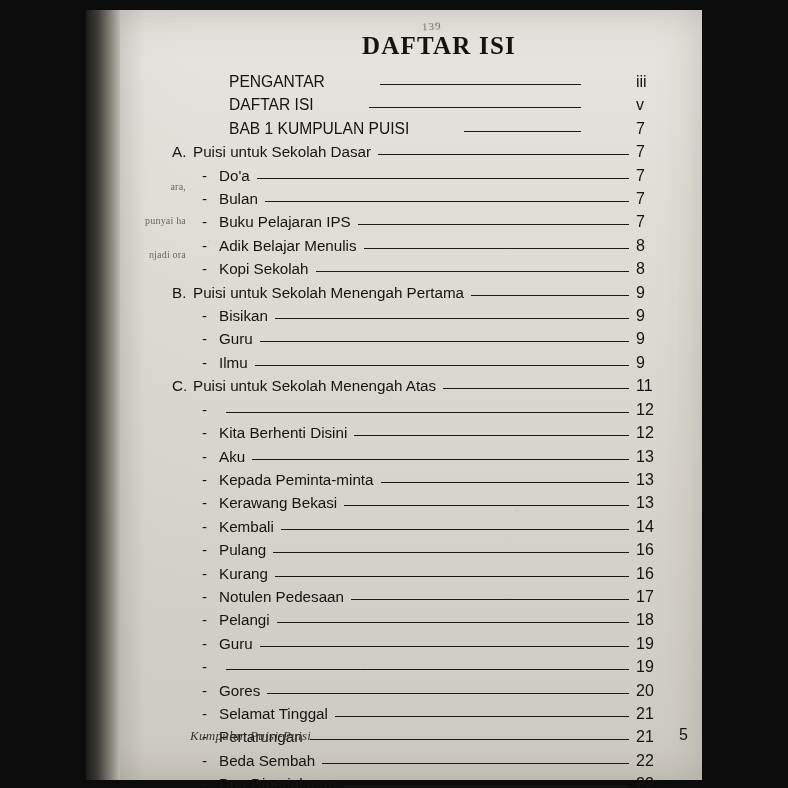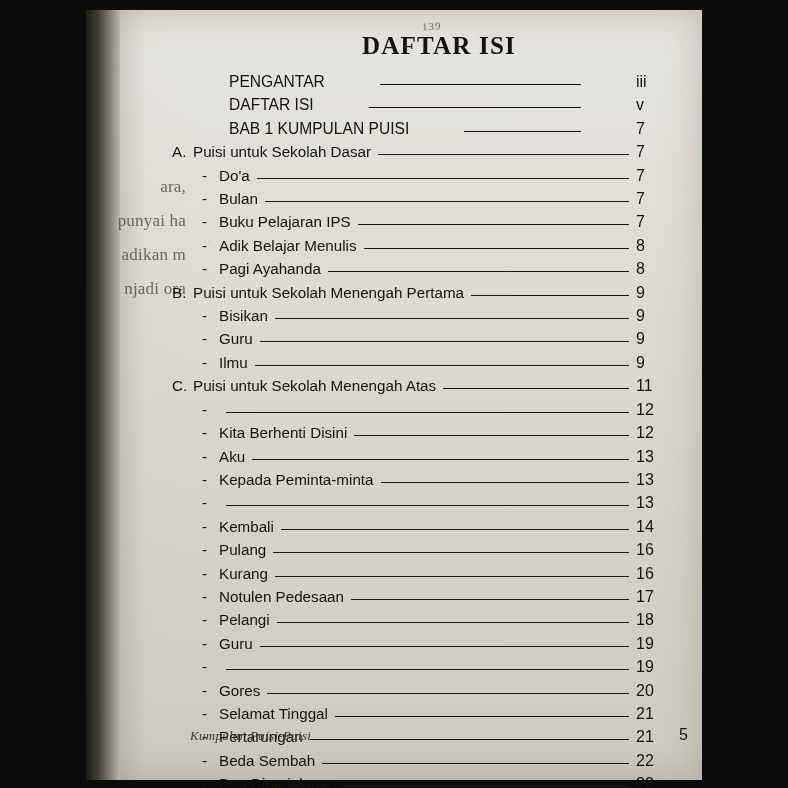--- a/index.html
+++ b/index.html
@@ -44,21 +44,21 @@
     background: linear-gradient(90deg, #171614 0%, #3a3833 35%, #7e7b73 70%, #bab7ae 100%);
     opacity: .95;
   }
   
   .facing-text {
     position: absolute;
     left: 96px;
     top: 170px;
     width: 90px;
     color: #4c4a44;
-    font-size: 17px;
+    font-size: 10px;
     line-height: 34px;
     letter-spacing: .2px;
     filter: blur(0.7px);
     opacity: .8;
     text-align: right;
     white-space: nowrap;
   }
   .facing-text div { overflow: hidden; }
 
   .content {
@@ -163,21 +163,20 @@
 <div id="page">
   <div class="photo-bg"></div>
   <div class="book-page">
     <div class="speckle"></div>
   </div>
   <div class="spine"></div>
 
   <div class="facing-text">
     <div>ara,</div>
     <div>punyai ha</div>
-    <div>adikan m</div>
     <div>njadi ora</div>
   </div>
 
   <div class="content">
     <div class="top-stamp">139</div>
     <div class="title">DAFTAR ISI</div>
     <div class="toc" id="toc-list">
         <div class="row indent-0 head">
           <span class="marker"></span>
           <span class="label">PENGANTAR</span>
@@ -221,21 +220,21 @@
           <span class="page-no">7</span>
         </div>
         <div class="row indent-2">
           <span class="marker dash">-</span>
           <span class="label">Adik Belajar Menulis</span>
           <span class="leader"></span>
           <span class="page-no">8</span>
         </div>
         <div class="row indent-2">
           <span class="marker dash">-</span>
-          <span class="label">Pagi Ayahanda</span>
+          <span class="label">Kopi Sekolah</span>
           <span class="leader"></span>
           <span class="page-no">8</span>
         </div>
         <div class="row indent-1">
           <span class="marker">B.</span>
           <span class="label">Puisi untuk Sekolah Menengah Pertama</span>
           <span class="leader"></span>
           <span class="page-no">9</span>
         </div>
         <div class="row indent-2">
@@ -280,20 +279,21 @@
           <span class="page-no">13</span>
         </div>
         <div class="row indent-2">
           <span class="marker dash">-</span>
           <span class="label">Kepada Peminta-minta</span>
           <span class="leader"></span>
           <span class="page-no">13</span>
         </div>
         <div class="row indent-2">
           <span class="marker dash">-</span>
+          <span class="label">Kerawang Bekasi</span>
           <span class="leader"></span>
           <span class="page-no">13</span>
         </div>
         <div class="row indent-2">
           <span class="marker dash">-</span>
           <span class="label">Kembali</span>
           <span class="leader"></span>
           <span class="page-no">14</span>
         </div>
         <div class="row indent-2">

